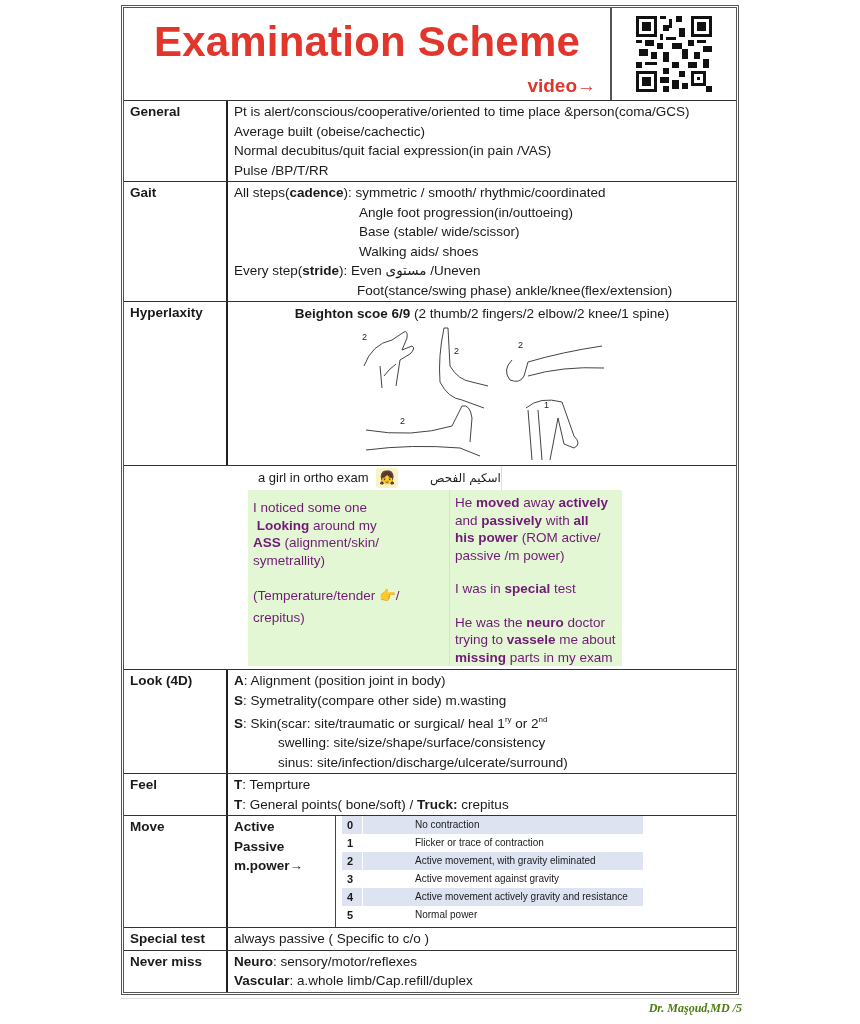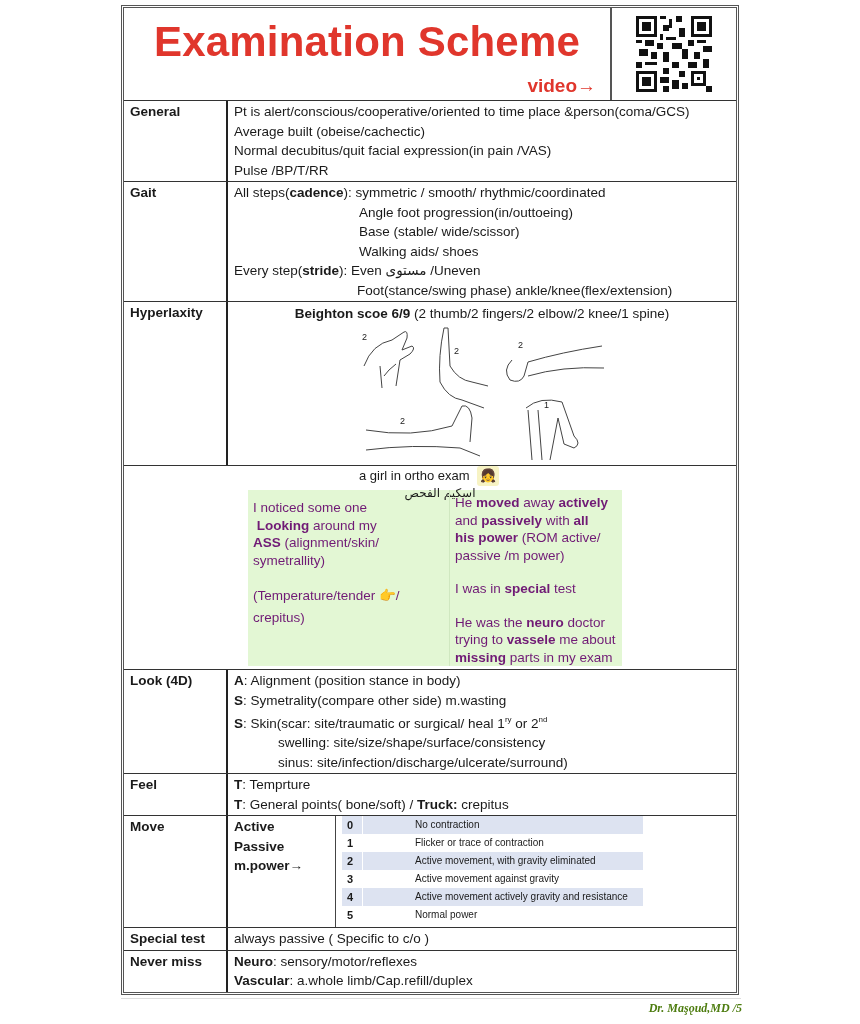--- a/index.html
+++ b/index.html
@@ -26,21 +26,21 @@
   .qr { width: 76px; height: 76px; }
 
   
   .hyper-title { text-align: center; margin-top: 1px; }
   .figure { position: relative; width: 280px; height: 138px; margin: 2px 0 0 118px; }
   .figure svg { width: 100%; height: 100%; }
 
   
   .mnemo-row { height: 204px; }
   .mnemo { position: absolute; left: 124px; top: 0; width: 374px; }
-  .mnemo-head { display: flex; height: 24px; align-items: center; font-size: 13px; flex-direction: column; }
+  .mnemo-head { display: flex; height: 24px; align-items: center; font-size: 13px; }
   .mnemo-head .ttl { width: 172px; padding-left: 10px; }
   .emoji { display: inline-block; width: 22px; height: 20px; background: #f7f3c4; border-radius: 3px; text-align: center; line-height: 20px; font-size: 13px; margin-left: 4px; }
   .arabic { padding-left: 10px; direction: rtl; font-family: "DejaVu Sans", sans-serif; font-size: 12px; }
   .mnemo-head .fill { flex: 1; background: #fff; border-left: 1px solid #ddd; height: 24px; }
   .mnemo-body { display: flex; background: #e3f7d4; height: 176px; }
   .mnemo-col { padding: 4px 6px 2px 5px; font-size: 13.5px; line-height: 17.5px; color: #701a75; }
   .mnemo-col.left { width: 216px; border-right: 1px solid #d0e8c0; padding-top: 9px; }
   .mnemo-col.right { width: 184px; }
   .gap { height: 16px; }
 
@@ -194,21 +194,21 @@
           <div><span>trying to </span><b>vassele</b><span> me about</span></div>
           <div><b>missing</b><span> parts in my exam</span></div>
         </div>
       </div>
     </div>
   </div>
 
   <div class="row">
     <div class="label">Look (4D)</div>
     <div class="content">
-      <div class="line"><b>A</b><span>: Alignment (position stance in body)</span></div>
+      <div class="line"><b>A</b><span>: Alignment (position joint in body)</span></div>
       <div class="line"><b>S</b><span>: Symetrality(compare other side) m.wasting</span></div>
       <div class="line"><b>S</b><span>: Skin(scar: site/traumatic or surgical/ heal 1</span><sup style="font-size:8px">ry</sup><span> or 2</span><sup style="font-size:8px">nd</sup></div>
       <div class="line indent3">swelling: site/size/shape/surface/consistency</div>
       <div class="line indent3">sinus: site/infection/discharge/ulcerate/surround)</div>
     </div>
   </div>
 
   <div class="row">
     <div class="label">Feel</div>
     <div class="content">

